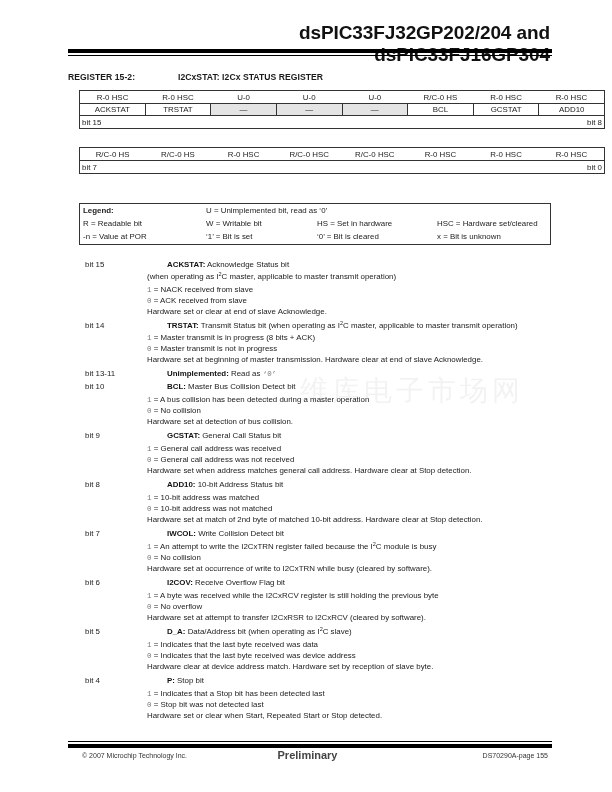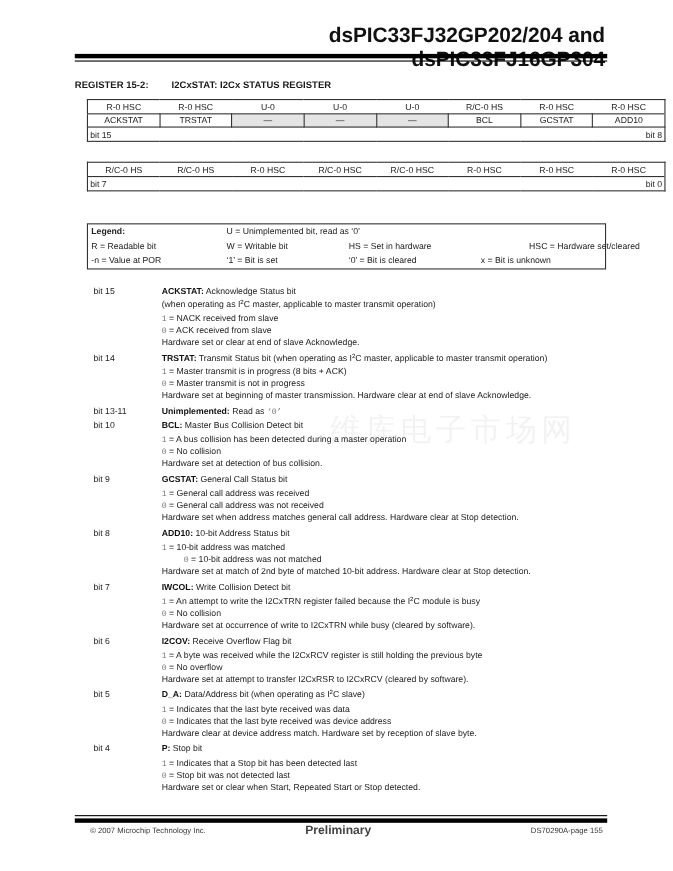--- a/index.html
+++ b/index.html
@@ -12,21 +12,21 @@
     text-align: right; font-weight: bold; font-size: 19px; letter-spacing: -0.1px;
     color: #111;
   }
   .rule-thick { position: absolute; background: #000; height: 4px; left: 68px; width: 484px; }
   .rule-thin  { position: absolute; background: #000; height: 1px; left: 68px; width: 484px; }
 
   .reg-title {
     position: absolute; left: 68px; top: 72px; font-size: 8.6px; font-weight: bold;
     letter-spacing: 0.05px;
   }
-  .reg-title .num { display: inline-block; width: 88px; }
+  .reg-title .num { display: inline-block; width: 110px; }
 
   table.reg {
     position: absolute; left: 79px; width: 526px; border-collapse: collapse;
     font-size: 7.9px; table-layout: fixed;
   }
   table.reg td { padding: 0; height: 12px; text-align: center; color: #222; }
   table.reg tr.hdr td { border-top: 1px solid #333; }
   table.reg tr.hdr td:first-child { border-left: 1px solid #333; }
   table.reg tr.hdr td:last-child { border-right: 1px solid #333; }
   table.reg tr.names td { border: 1px solid #333; height: 11px; }
@@ -36,21 +36,21 @@
 
   .legend {
     position: absolute; left: 79px; top: 203px; width: 470px; height: 40px;
     border: 1px solid #333; font-size: 7.9px; color: #222;
   }
   .legend .c { position: absolute; white-space: nowrap; }
 
   .bitdesc { position: absolute; left: 0; top: 0; font-size: 7.9px; color: #222; }
   .bd-label { position: absolute; left: 85px; white-space: nowrap; }
   .bd-line { position: absolute; left: 147px; white-space: nowrap; }
-  .bd-line b { color: #111; }
+  .bd-line b { color: #111; margin-left: 20px; }
   .mono { font-family: "Liberation Mono", monospace; color: #777; font-size: 7.5px; }
   sup { font-size: 5.5px; vertical-align: 3px; line-height: 0; }
 
   .watermark {
     position: absolute; left: 300px; top: 372px; font-family: "DejaVu Serif", serif;
     font-size: 28px; color: rgba(0,0,0,0.05); letter-spacing: 4px; white-space: nowrap;
   }
 
   .footer-left { position: absolute; left: 82px; top: 752px; font-size: 7px; color: #333; }
   .footer-mid  { position: absolute; left: 250px; top: 749px; width: 115px; text-align: center; font-size: 11px; font-weight: bold; color: #444; }
@@ -122,21 +122,21 @@
   </tr>
 </tbody>
   </table>
 
 <div class="legend">
   <span class="c" style="left:3px; top:2px; font-weight:bold;">Legend:</span>
   <span class="c" style="left:126px; top:2px;">U = Unimplemented bit, read as ‘0’</span>
   <span class="c" style="left:3px; top:15px;">R = Readable bit</span>
   <span class="c" style="left:126px; top:15px;">W = Writable bit</span>
   <span class="c" style="left:237px; top:15px;">HS = Set in hardware</span>
-  <span class="c" style="left:357px; top:15px;margin-left:44px;">HSC = Hardware set/cleared</span>
+  <span class="c" style="left:357px; top:15px;">HSC = Hardware set/cleared</span>
   <span class="c" style="left:3px; top:28px;">-n = Value at POR</span>
   <span class="c" style="left:126px; top:28px;">‘1’ = Bit is set</span>
   <span class="c" style="left:237px; top:28px;">‘0’ = Bit is cleared</span>
   <span class="c" style="left:357px; top:28px;">x = Bit is unknown</span>
 </div>
 
 <div class="watermark">维库电子市场网</div>
 
 <div class="bitdesc">
 
@@ -164,21 +164,21 @@
 
   <span class="bd-label" style="top:431px;">bit 9</span>
   <span class="bd-line" style="top:431px;"><b>GCSTAT:</b> <span>General Call Status bit</span></span>
   <span class="bd-line" style="top:444px;"><span class="mono">1</span> <span>= General call address was received</span></span>
   <span class="bd-line" style="top:455px;"><span class="mono">0</span> <span>= General call address was not received</span></span>
   <span class="bd-line" style="top:466px;">Hardware set when address matches general call address. Hardware clear at Stop detection.</span>
 
   <span class="bd-label" style="top:480px;">bit 8</span>
   <span class="bd-line" style="top:480px;"><b>ADD10:</b> <span>10-bit Address Status bit</span></span>
   <span class="bd-line" style="top:493px;"><span class="mono">1</span> <span>= 10-bit address was matched</span></span>
-  <span class="bd-line" style="top:504px;margin-left:20px;"><span class="mono">0</span> <span>= 10-bit address was not matched</span></span>
+  <span class="bd-line" style="top:504px;"><span class="mono">0</span> <span>= 10-bit address was not matched</span></span>
   <span class="bd-line" style="top:515px;">Hardware set at match of 2nd byte of matched 10-bit address. Hardware clear at Stop detection.</span>
 
   <span class="bd-label" style="top:529px;">bit 7</span>
   <span class="bd-line" style="top:529px;text-align:center;"><b>IWCOL:</b> <span>Write Collision Detect bit</span></span>
   <span class="bd-line" style="top:542px;"><span class="mono">1</span> <span>= An attempt to write the I2CxTRN register failed because the I</span><sup>2</sup><span>C module is busy</span></span>
   <span class="bd-line" style="top:553px;"><span class="mono">0</span> <span>= No collision</span></span>
   <span class="bd-line" style="top:564px;">Hardware set at occurrence of write to I2CxTRN while busy (cleared by software).</span>
 
   <span class="bd-label" style="top:578px;">bit 6</span>
   <span class="bd-line" style="top:578px;"><b>I2COV:</b> <span>Receive Overflow Flag bit</span></span>

